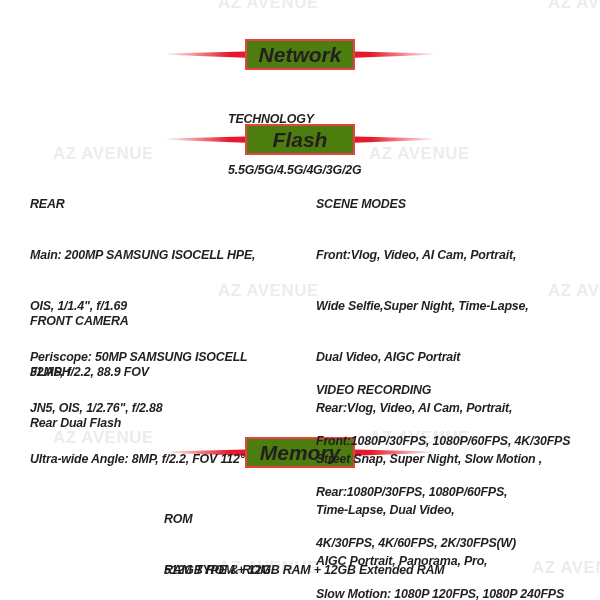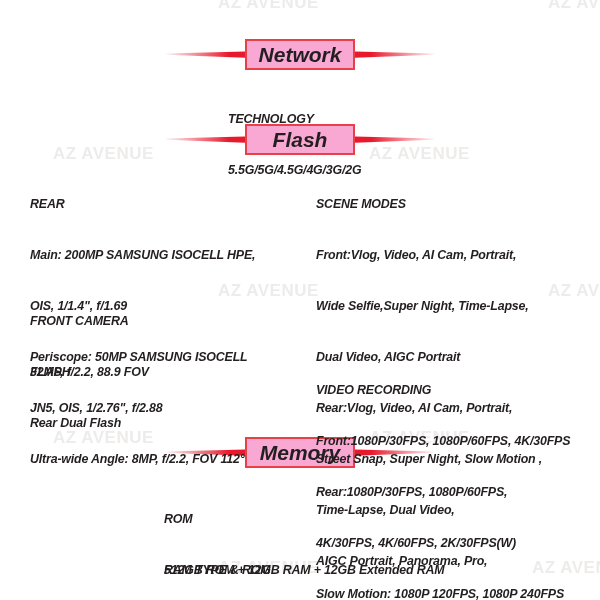--- a/index.html
+++ b/index.html
@@ -17,21 +17,21 @@
 
   
   .header {
     position:absolute; left:0; width:600px; display:flex;
     align-items:center; justify-content:center;
   }
   #hdr-network { top:39px; }
   #hdr-camera  { top:124px; }
   #hdr-memory  { top:437px; }
   .hbox {
-    border:2px solid #e74047; background:#f9a8d4; width:106px;
+    border:2px solid #e74047; background:#4d7c0f; width:106px;
     text-align:center; font-style:italic; font-weight:700; font-size:21px;
     line-height:27px; color:#231f20; flex:0 0 auto;
   }
   .hline { flex:0 0 auto; display:block; }
 
   
   .block {
     position:absolute; font-style:italic; font-weight:700; font-size:13.5px;
     line-height:17px; letter-spacing:-0.2px; white-space:pre; color:#231f20;
     transform:scaleX(0.92); transform-origin:0 0;

